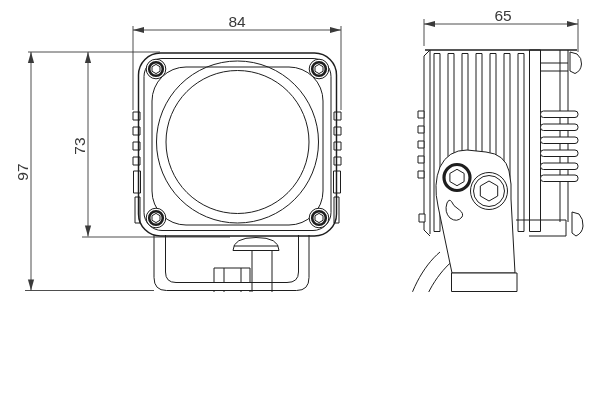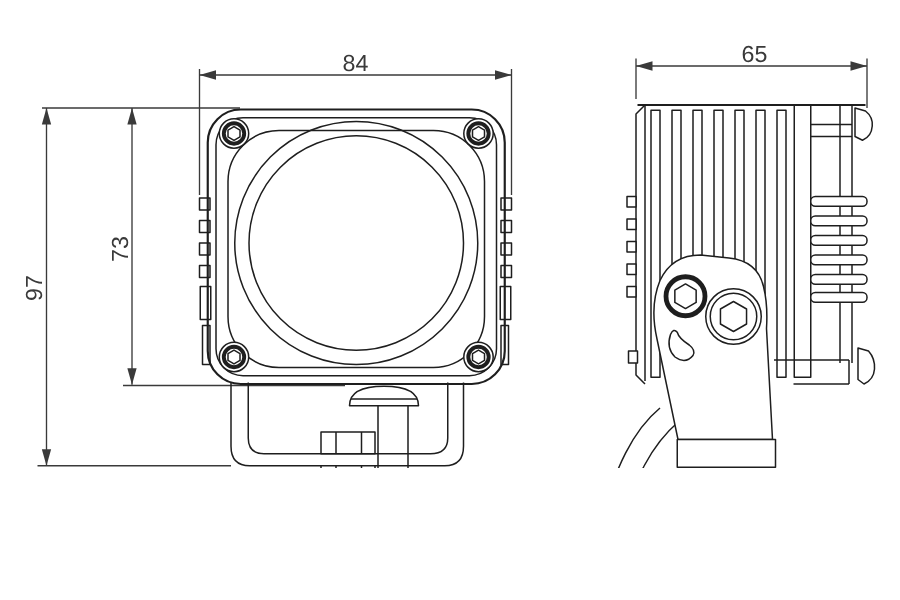--- a/index.html
+++ b/index.html
@@ -1,21 +1,20 @@
 <!DOCTYPE html>
 <html style="--background: #ffffff; --line: #1e1e1e; --dim: #3a3a3a; --thread: #161616;"><head>
 <meta charset="utf-8">
 <style>
   html,body { margin:0; padding:0; background:var(--background,#fff); }
   .canvas {
     position:relative; width:600px; height:292px;
     background:var(--background,#fff);
     font-family:"Liberation Sans", sans-serif;
     overflow:hidden;
-    margin-top:20px;
   }
   svg { display:block; }
   
   .s1  { fill:none; stroke:var(--line,#1e1e1e); stroke-width:1;   stroke-linejoin:round; }
   
   .s14 { fill:none; stroke:var(--line,#1e1e1e); stroke-width:1.45; stroke-linejoin:round; }
   
   .w   { fill:#fff; stroke:var(--line,#1e1e1e); stroke-width:1;   stroke-linejoin:round; }
   
   .d   { fill:none; stroke:var(--dim,#3a3a3a); stroke-width:0.9; }

